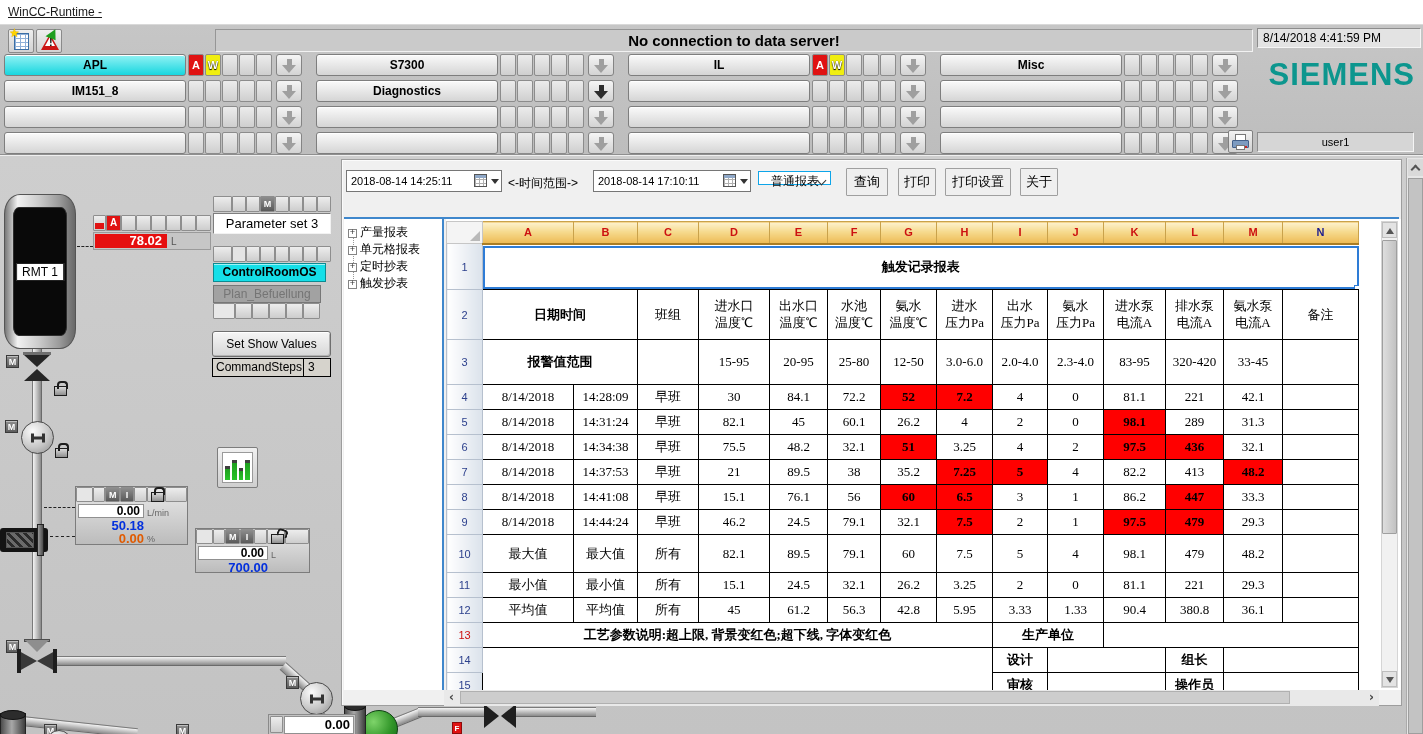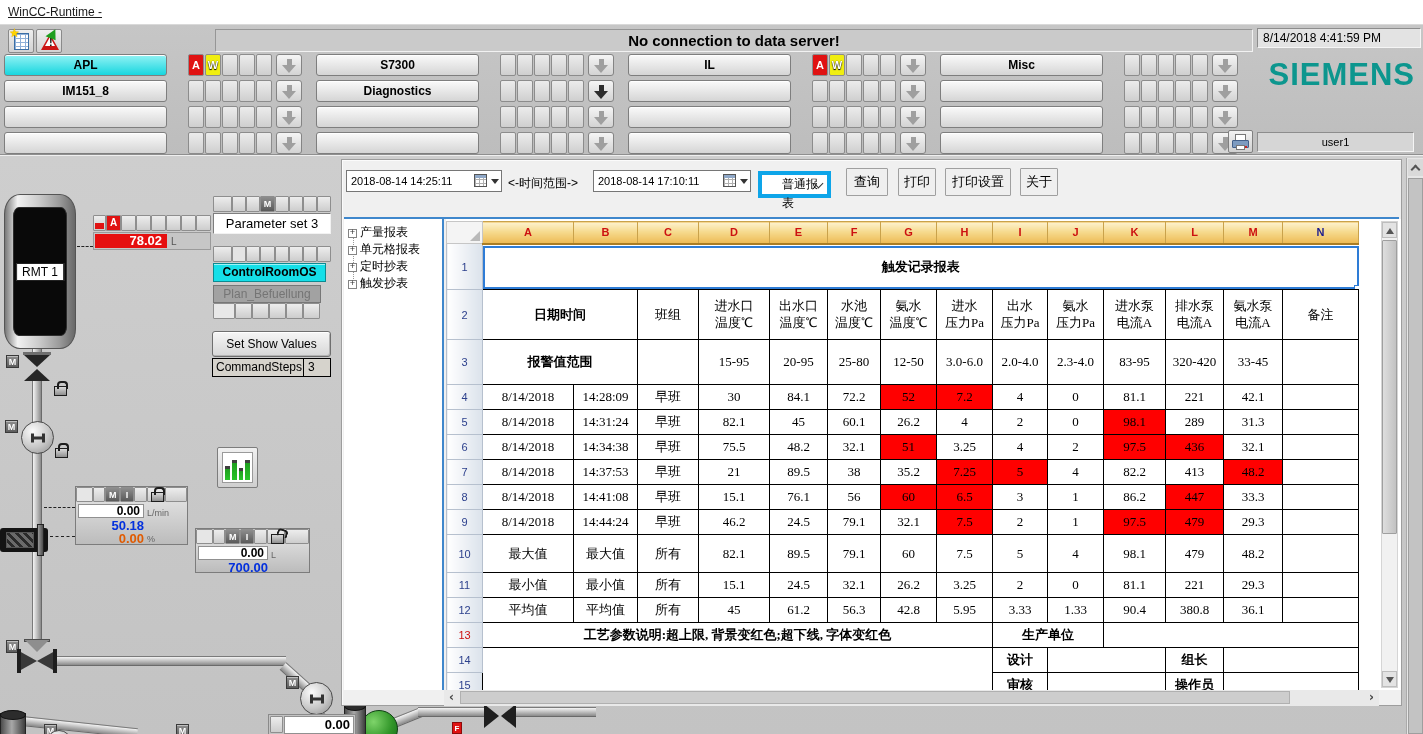--- a/index.html
+++ b/index.html
@@ -21,21 +21,21 @@
   .ico-excl { position:absolute; left:12px; top:6px; font-weight:bold; font-size:11px; color:#111; }
   .ico-garrow { position:absolute; right:2px; top:2px; width:0; height:0; border-left:6px solid transparent; border-right:6px solid transparent; border-top:9px solid #1e9e1e; transform:rotate(-35deg); }
 
   .msgfield { position:absolute; left:215px; top:4px; width:1038px; height:23px; background:#cacaca; border:1px solid #969696; border-right-color:#f2f2f2; border-bottom-color:#f2f2f2; text-align:center; font-weight:bold; font-size:15px; line-height:21px; color:#000; }
   .datefield { position:absolute; left:1257px; top:3px; width:164px; height:20px; background:#e3e3e3; border:1px solid #8d8d8d; border-right-color:#f5f5f5; border-bottom-color:#f5f5f5; font-size:12px; line-height:18px; padding-left:5px; color:#000; }
   .userfield { position:absolute; left:1257px; top:107px; width:157px; height:20px; background:#d6d6d6; border:1px solid #8d8d8d; border-right-color:#f5f5f5; border-bottom-color:#f5f5f5; font-size:11px; line-height:18px; text-align:center; color:#000; }
   .brand-siemens { position:absolute; right:8px; top:32px; font-weight:bold; font-size:31px; letter-spacing:1px; color:#0c968e; font-stretch:condensed; }
   .brand-pcs7 { position:absolute; right:18px; top:64px; font-weight:bold; font-style:italic; font-size:36px; color:#f6f000; text-shadow:2px 2px 0 #8f8f8f; }
 
   .navcluster { position:absolute; width:300px; height:22px; }
-  .navbtn { position:absolute; left:0; top:0; width:163px; height:22px; background:linear-gradient(180deg,#fafafa,#d5d5d5); border:1px solid #7e7e7e; border-radius:3px; box-shadow:inset 0 1px 0 #fff; font-weight:bold; font-size:12px; text-align:center; line-height:20px; color:#000; }
+  .navbtn { position:absolute; left:0; top:0; width:182px; height:22px; background:linear-gradient(180deg,#fafafa,#d5d5d5); border:1px solid #7e7e7e; border-radius:3px; box-shadow:inset 0 1px 0 #fff; font-weight:bold; font-size:12px; text-align:center; line-height:20px; color:#000; }
   .navbtn.accent { background:linear-gradient(180deg,#93f2f4,#17d6df); }
   .navcell { position:absolute; top:0; width:16px; height:22px; background:linear-gradient(180deg,#ececec,#cfcfcf); border:1px solid #8c8c8c; border-radius:2px; font-weight:bold; font-size:11px; text-align:center; line-height:20px; }
   .navcell.ba { background:#e01212; color:#fff; }
   .navcell.bw { background:#f0ee10; color:#fff; text-shadow:0 0 1px #000,0 1px 1px #000; }
   .navarrow { position:absolute; left:272px; top:0; width:26px; height:22px; background:linear-gradient(180deg,#f5f5f5,#d3d3d3); border:1px solid #848484; border-radius:3px; }
   .navarrow .stem { position:absolute; left:10px; top:4px; width:5px; height:6px; background:#9f9f9f; }
   .navarrow .head { position:absolute; left:5px; top:10px; width:0; height:0; border-left:7px solid transparent; border-right:7px solid transparent; border-top:8px solid #9f9f9f; }
   .navarrow.active .stem { background:#2d2d2d; }
   .navarrow.active .head { border-top-color:#2d2d2d; }
   .printerbtn { position:absolute; left:1228px; top:105px; width:25px; height:23px; background:linear-gradient(180deg,#f2f2f2,#d0d0d0); border:1px solid #808080; border-radius:2px; }
@@ -124,21 +124,21 @@
   .bottomval { position:absolute; left:268px; top:558px; width:88px; height:21px; background:#c3c3c3; border:1px solid #8a8a8a; }
   .bottomval .cel { position:absolute; left:1px; top:1px; width:13px; height:17px; }
   .bottomval .fld { position:absolute; left:15px; top:1px; width:70px; height:18px; background:#fff; border:1px solid #909090; font:bold 13px/16px "Liberation Sans",sans-serif; text-align:right; padding-right:3px; }
 
   
   .rpanel { position:absolute; left:341px; top:3px; width:1061px; height:547px; background:#f0f0f0; border:1px solid #9d9d9d; box-shadow:inset 1px 1px 0 #fbfbfb; }
   .dtpick { position:absolute; height:22px; background:#fff; border:1px solid #767676; font-size:11px; line-height:20px; padding-left:4px; color:#000; }
   .dtpick .calico { position:absolute; right:14px; top:3px; width:13px; height:13px; background:#fff; border:1px solid #555; background-image:linear-gradient(180deg,#8fa8c8 0 3px,transparent 3px),repeating-linear-gradient(90deg,#b0b0b0 0 1px,transparent 1px 4px),repeating-linear-gradient(180deg,#b0b0b0 0 1px,transparent 1px 4px); }
   .dtpick .ddarr { position:absolute; right:2px; top:8px; width:0; height:0; border-left:4px solid transparent; border-right:4px solid transparent; border-top:5px solid #333; }
   .rangelab { position:absolute; font-size:12px; color:#000; }
-  .combo { position:absolute; height:27px; background:#fff; border:4px solid #0ea5e9; font-size:12px; line-height:19px; padding-left:20px; color:#000; }
+  .combo { position:absolute; height:14px; background:#fff; border:1px solid #0ea5e9; font-size:12px; line-height:19px; padding-left:12px; color:#000; }
   .combo .chev { position:absolute; right:5px; top:5px; width:7px; height:7px; border-right:1px solid #333; border-bottom:1px solid #333; transform:rotate(45deg); }
   .rbtn { position:absolute; top:8px; height:28px; background:#efefef; border:1px solid #9f9f9f; border-radius:1px; font-size:13px; text-align:center; color:#000; font-family:"Liberation Sans",sans-serif; }
   .bluebar { position:absolute; left:2px; right:2px; top:57px; height:2px; background:#3f87cc; }
 
   .gridwrap { position:absolute; left:2px; top:59px; width:1057px; height:471px; }
   .treepane { position:absolute; left:0; top:0; width:100px; height:100%; background:#fff; border-right:2px solid #3f87cc; }
   .tree { position:absolute; left:4px; top:5px; right:0; }
   .titem { position:relative; height:17px; font-size:12px; color:#000; white-space:nowrap; }
   .pbox { display:inline-block; width:9px; height:9px; border:1px solid #848484; background:#fff; font:9px/7px "Liberation Mono",monospace; text-align:center; vertical-align:1px; margin-right:3px; color:#333; }
   .treeguide { position:absolute; left:9px; top:10px; height:52px; border-left:1px dotted #999; }
@@ -152,21 +152,21 @@
   .ctri { position:absolute; right:2px; bottom:2px; width:0; height:0; border-left:10px solid transparent; border-bottom:10px solid #b9b9b9; }
   table.sheet td.rh { background:linear-gradient(90deg,#ffffff,#dbe2eb); border:1px solid #b6c0ce; color:#2b3f8c; font:11px "Liberation Sans",sans-serif; }
   table.sheet td.rh.rhred { color:#cc1111; }
   td.tcell { border:none !important; position:relative; color:#0000cc; font-weight:bold; font-size:17px; }
   .selbox { position:absolute; left:0; top:1px; right:0; bottom:0; border:2px solid #2e7cd6; pointer-events:none; }
   .handle { position:absolute; right:-1px; bottom:-2px; width:6px; height:6px; background:#fff; border:1px solid #2e7cd6; z-index:3; }
   td.hblue { color:#0000cc; font-weight:bold; font-size:13px; }
   td.hcol { text-align:left; padding:2px 1px 2px 3px; white-space:pre-line; line-height:1.25; font-size:12px; }
   td.lft { text-align:left; padding-left:3px; }
   td.rgt { text-align:right; padding-right:4px; }
-  td.rb { background:#ff0000; font-weight:normal; }
+  td.rb { background:#ff0000; font-weight:bold; }
   td.rt { color:#ff0000; }
   td.bold { font-weight:bold; }
   td.note { font-weight:bold; font-size:13px; }
   td.noline { border:none !important; }
   td.pcell { border-bottom:none !important; }
   td.rh.pr { border-bottom:none; }
 
   
   .vscroll { position:absolute; width:17px; background:#f1f1f1; border:1px solid #d5d5d5; }
   .vscroll .btn { position:absolute; left:0; width:15px; height:16px; background:#e3e3e3; border:1px solid #bdbdbd; }

